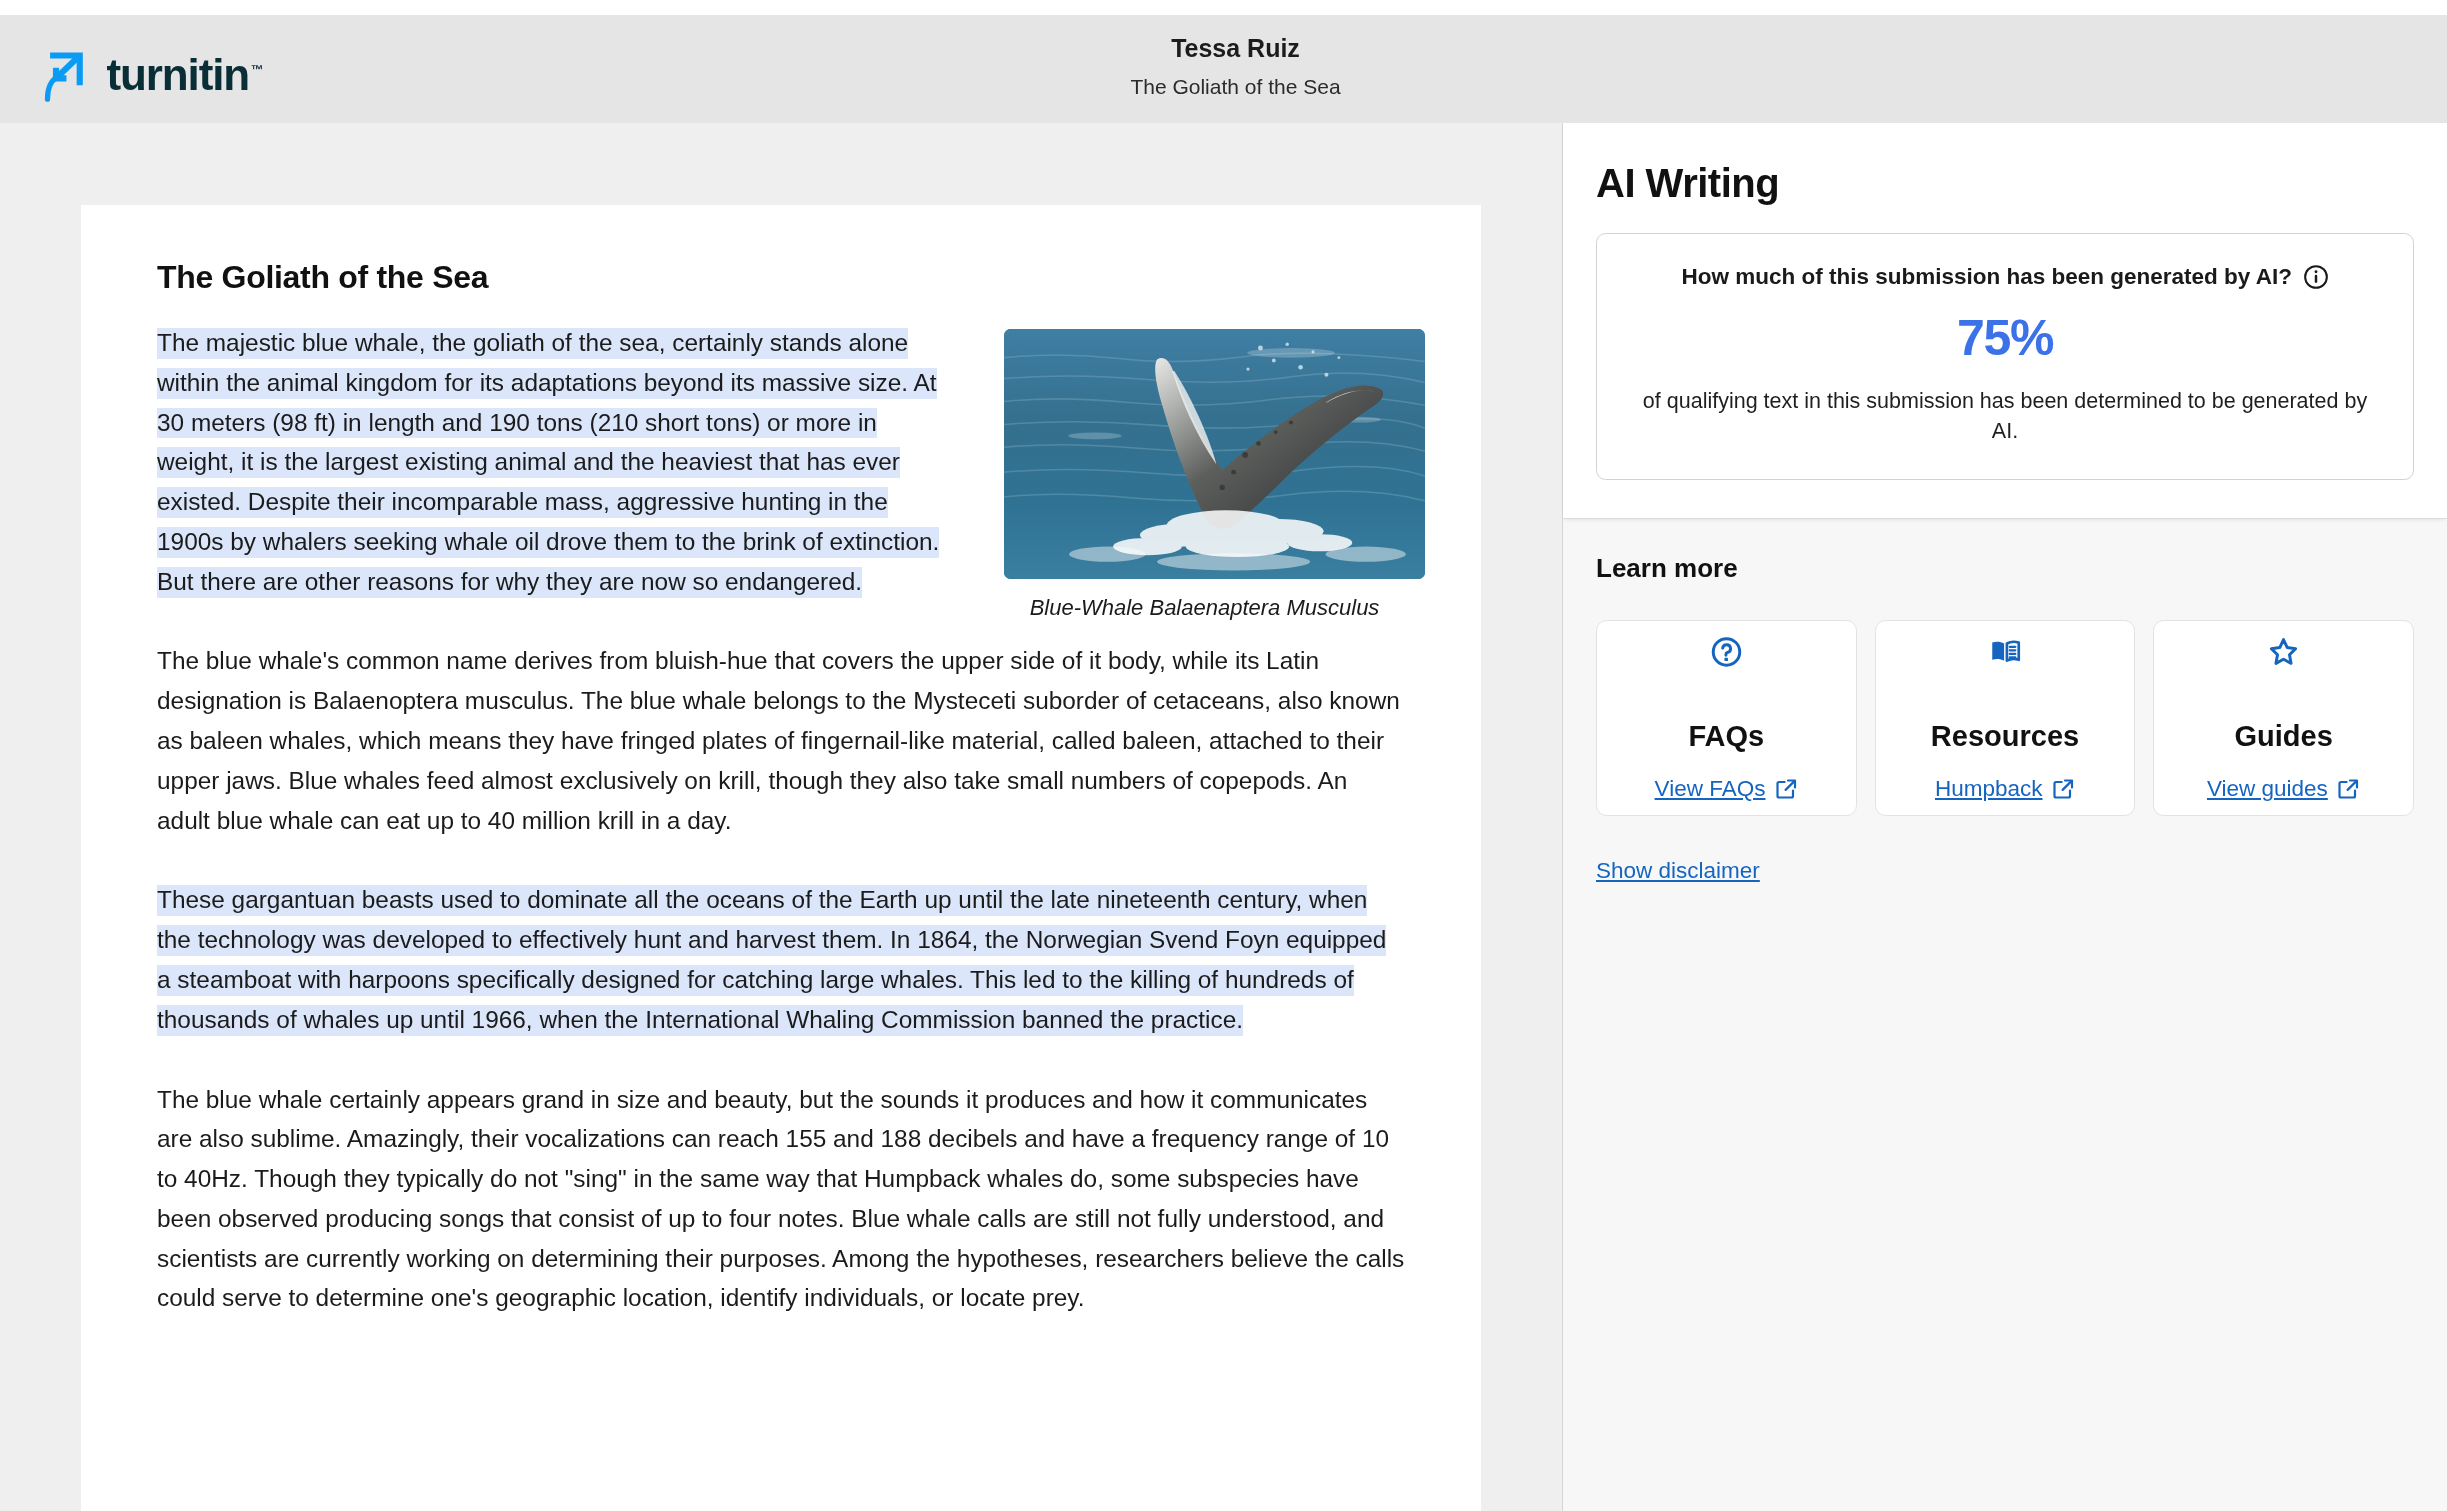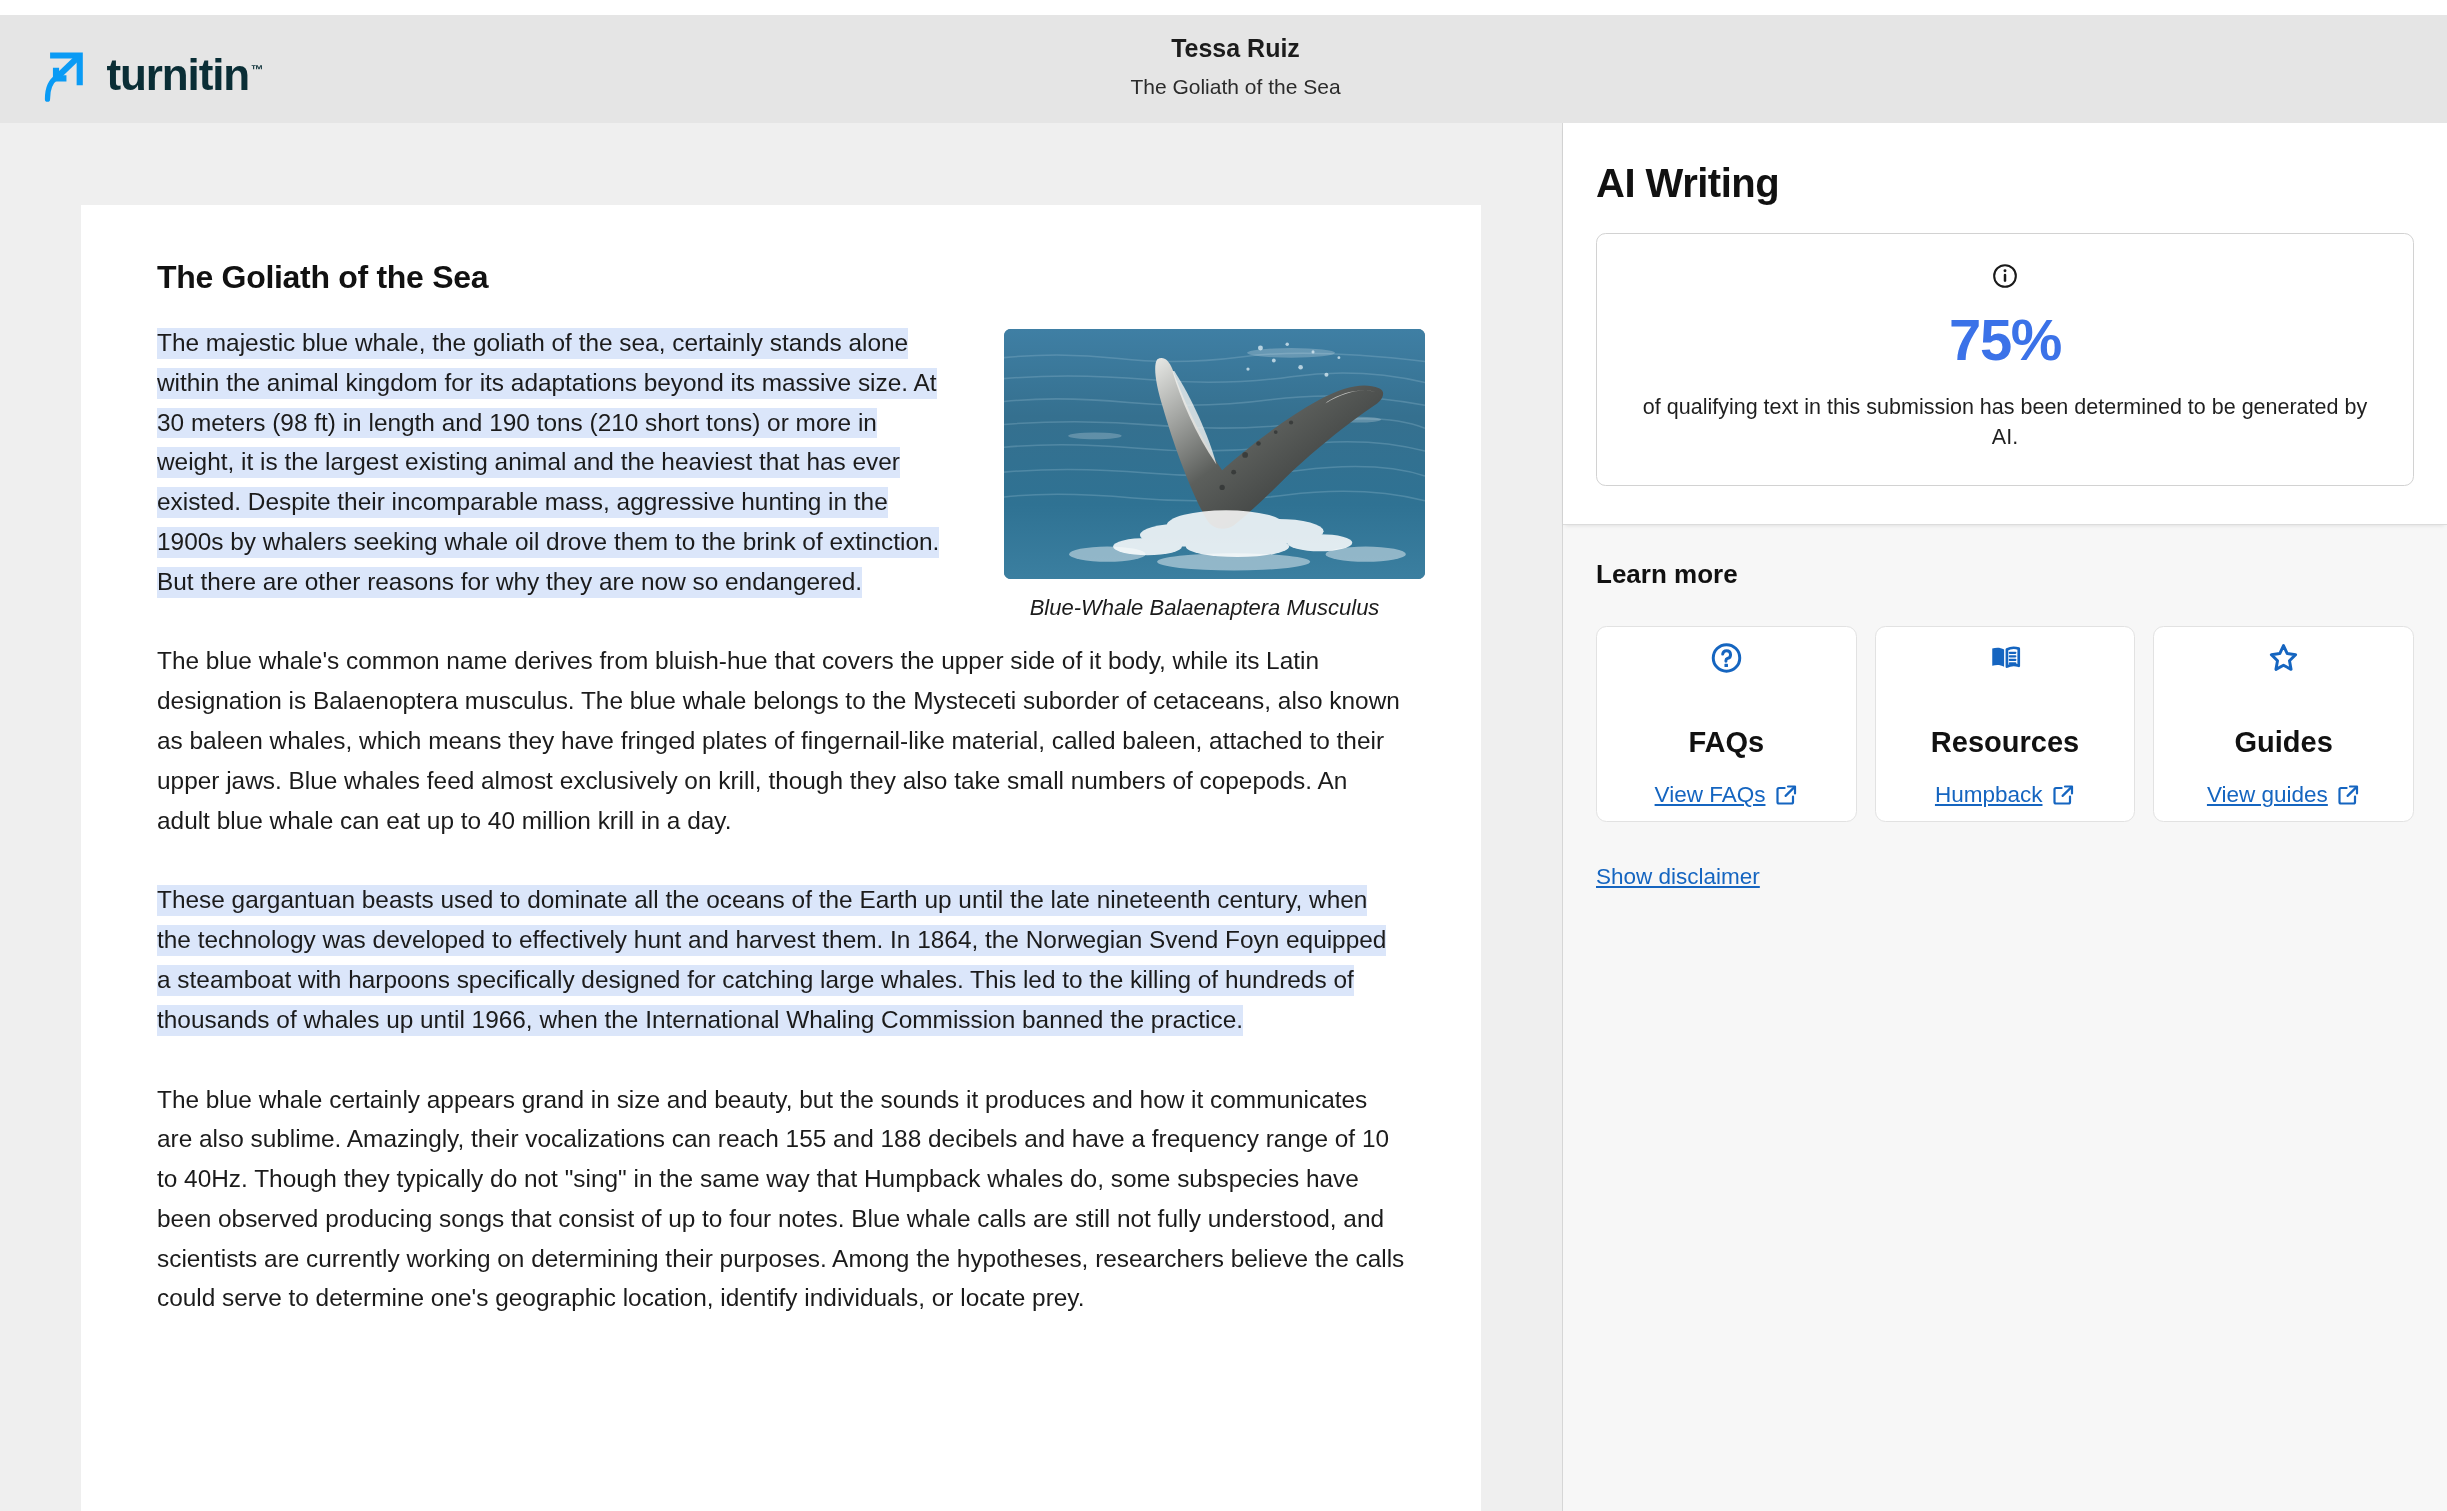--- a/index.html
+++ b/index.html
@@ -121,21 +121,21 @@
     text-align: center;
     background: #ffffff;
   }
   .score-q {
     font-size: 22.5px; font-weight: 700; color: #1a1a1a;
     display: flex; align-items: center; justify-content: center; gap: 10.5px;
     line-height: 1.25;
   }
   .info-icon { width: 26px; height: 26px; display: block; flex: none; }
   .score-big {
-    font-size: 58px; font-weight: 700; color: #3b72e8;
+    font-size: 50px; font-weight: 700; color: #3b72e8;
     line-height: 1.05; letter-spacing: -1.4px;
     margin: 21px 0 21px 0;
   }
   .score-desc {
     font-size: 21.5px; color: #1f1f1f; line-height: 1.42;
     padding: 0 5.7px;
   }
 
   .panel-bottom { padding: 34px 33px 0 33px; }
   .learn-title {
@@ -284,20 +284,21 @@
     </div>
   </div>
 
   <div class="side-panel">
 
     <div class="panel-top">
       <div class="panel-heading">AI Writing</div>
 
       <div class="score-card">
         <div class="score-q">
+          <span>How much of this submission has been generated by AI?</span>
           <svg class="info-icon" viewBox="0 0 24 24">
             <circle cx="12" cy="12" r="10" fill="none" stroke="#1a1a1a" stroke-width="1.9"></circle>
             <circle cx="12" cy="7.1" r="1.35" fill="#1a1a1a"></circle>
             <rect x="10.85" y="10" width="2.3" height="7.4" rx="1.1" fill="#1a1a1a"></rect>
           </svg>
         </div>
         <div class="score-big">75%</div>
         <div class="score-desc">of qualifying text in this submission has been determined to be generated by AI.</div>
       </div>
     </div>

